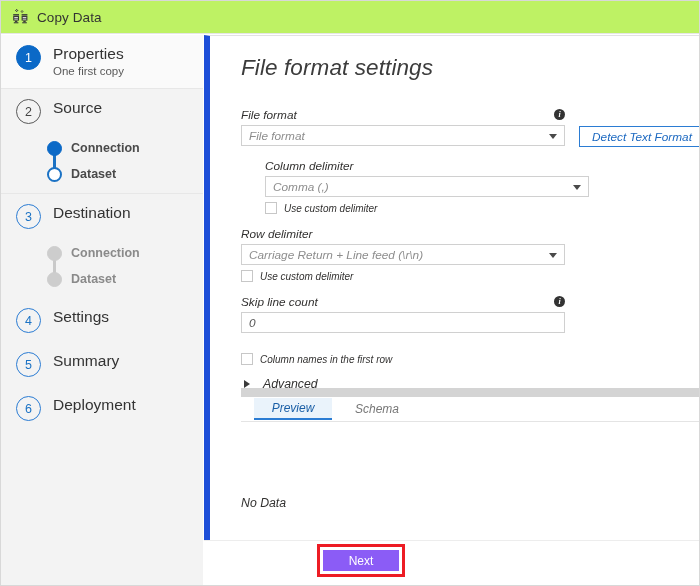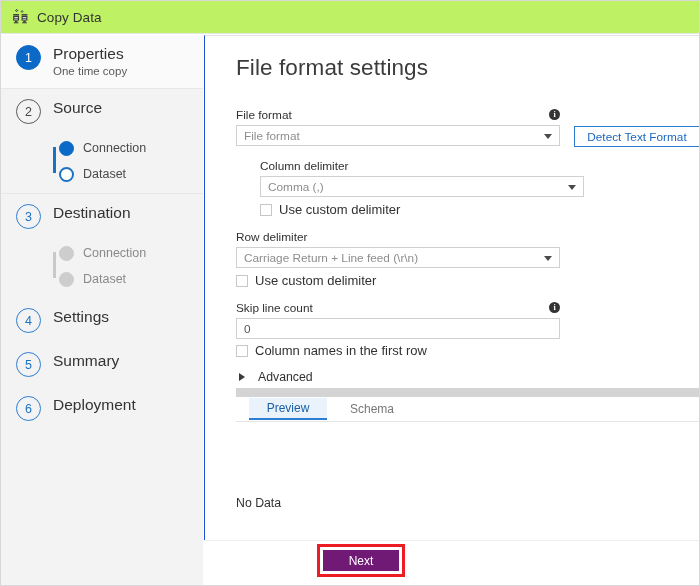--- a/index.html
+++ b/index.html
@@ -57,21 +57,21 @@
     margin-top:1px;
   }
   .bullet.filled{background:#0b69c7;color:#ffffff;border:1px solid #0b69c7;}
   .bullet.outline-dark{background:transparent;color:#444444;border:1px solid #595959;}
   .bullet.outline-blue{background:transparent;color:#1b72c4;border:1px solid #2b7cd3;}
   .step-text{margin-left:12px;}
   .step-title{font-size:15.5px;color:#333333;line-height:19px;}
   .step-sub{font-size:11.5px;color:#5a5a5a;line-height:15px;margin-top:1px;}
 
   
-  .substeps{position:relative;padding:2px 0 6px 12px;}
+  .substeps{position:relative;padding:2px 0 6px 0;font-weight:bold;}
   .substep{
     position:relative;
     display:flex;align-items:center;
     height:26px;
     padding-left:46px;
   }
   .dot{
     position:absolute;left:46px;
     width:15px;height:15px;border-radius:50%;
     box-sizing:border-box;
@@ -86,24 +86,25 @@
   .connector.blue{background:#1b72c4;}
   .substep-label{
     margin-left:24px;font-size:12.5px;color:#4a4a4a;
   }
   .substep-label.dim{color:#8a8a8a;}
 
   
   .panel{
     position:absolute;left:203px;top:34px;right:0;bottom:0;
     background:#ffffff;
-    border-left:1px solid #1d4ed8;
+    border-left:6px solid #1d4ed8;
     border-top:1px solid #e2e2e2;
     box-sizing:border-box;
     overflow:hidden;
+    font-style:italic;
   }
   .page-title{
     position:absolute;left:31px;top:19px;
     font-size:22.5px;color:#3c3c3c;letter-spacing:.1px;
   }
 
   .form{position:absolute;left:31px;top:72px;right:0;}
 
   .fld{margin-bottom:0;}
   .fld-label-row{
@@ -146,21 +147,21 @@
     padding-left:7px;
     font-size:11.8px;color:#545454;
   }
 
   .cb-row{display:flex;align-items:center;margin-top:5px;}
   .cbox{
     width:12px;height:12px;
     border:1px solid #c7c7c7;background:#ffffff;
     box-sizing:border-box;flex:0 0 auto;
   }
-  .cb-label{margin-left:7px;font-size:13px;color:#323130;}
+  .cb-label{margin-left:7px;font-size:10px;color:#323130;}
 
   .detect-btn{
     position:absolute;left:338px;top:18px;
     width:126px;height:21px;
     border:1px solid #2b7cd3;
     background:#ffffff;
     color:#1b68c0;font-size:11.8px;
     display:flex;align-items:center;justify-content:center;
     box-sizing:border-box;cursor:pointer;
   }
@@ -215,21 +216,21 @@
   .btn-next-wrap{
     position:absolute;left:113px;top:3px;
     width:88px;height:33px;
     border:3px solid #ed1c24;
     box-sizing:border-box;
     background:#ffffff;
     padding:3px;
   }
   .btn-next{
     width:100%;height:100%;
-    background:#701a75;color:#ffffff;
+    background:#8b5cf6;color:#ffffff;
     font-size:12px;
     display:flex;align-items:center;justify-content:center;
     box-sizing:border-box;cursor:pointer;
   }
 </style>
 </head>
 <body>
 
 <div id="app">
 
@@ -262,21 +263,21 @@
     </svg>
     <span class="ttl-text">Copy Data</span>
   </div>
 
   <div class="sidebar">
 
     <div class="step active">
       <div class="bullet filled">1</div>
       <div class="step-text">
         <div class="step-title">Properties</div>
-        <div class="step-sub">One time copy</div>
+        <div class="step-sub">One first copy</div>
       </div>
     </div>
     <div class="step-sep"></div>
 
     <div class="step">
       <div class="bullet outline-dark">2</div>
       <div class="step-text">
         <div class="step-title">Source</div>
       </div>
     </div>
@@ -382,21 +383,21 @@
       </div>
 
       <div class="fld" style="margin-top:13px;">
         <div class="fld-label-row">
           <span class="fld-label">Skip line count</span>
           <span class="info-icon">i</span>
         </div>
         <div class="textbox">0</div>
       </div>
 
-      <div class="cb-row" style="margin-top:4px;">
+      <div class="cb-row" style="margin-top:20px;">
         <span class="cbox"></span>
         <span class="cb-label">Column names in the first row</span>
       </div>
 
       <div class="adv-row">
         <span class="adv-caret"></span>
         <span class="adv-label">Advanced</span>
       </div>
 
       <div class="nodata">No Data</div>

